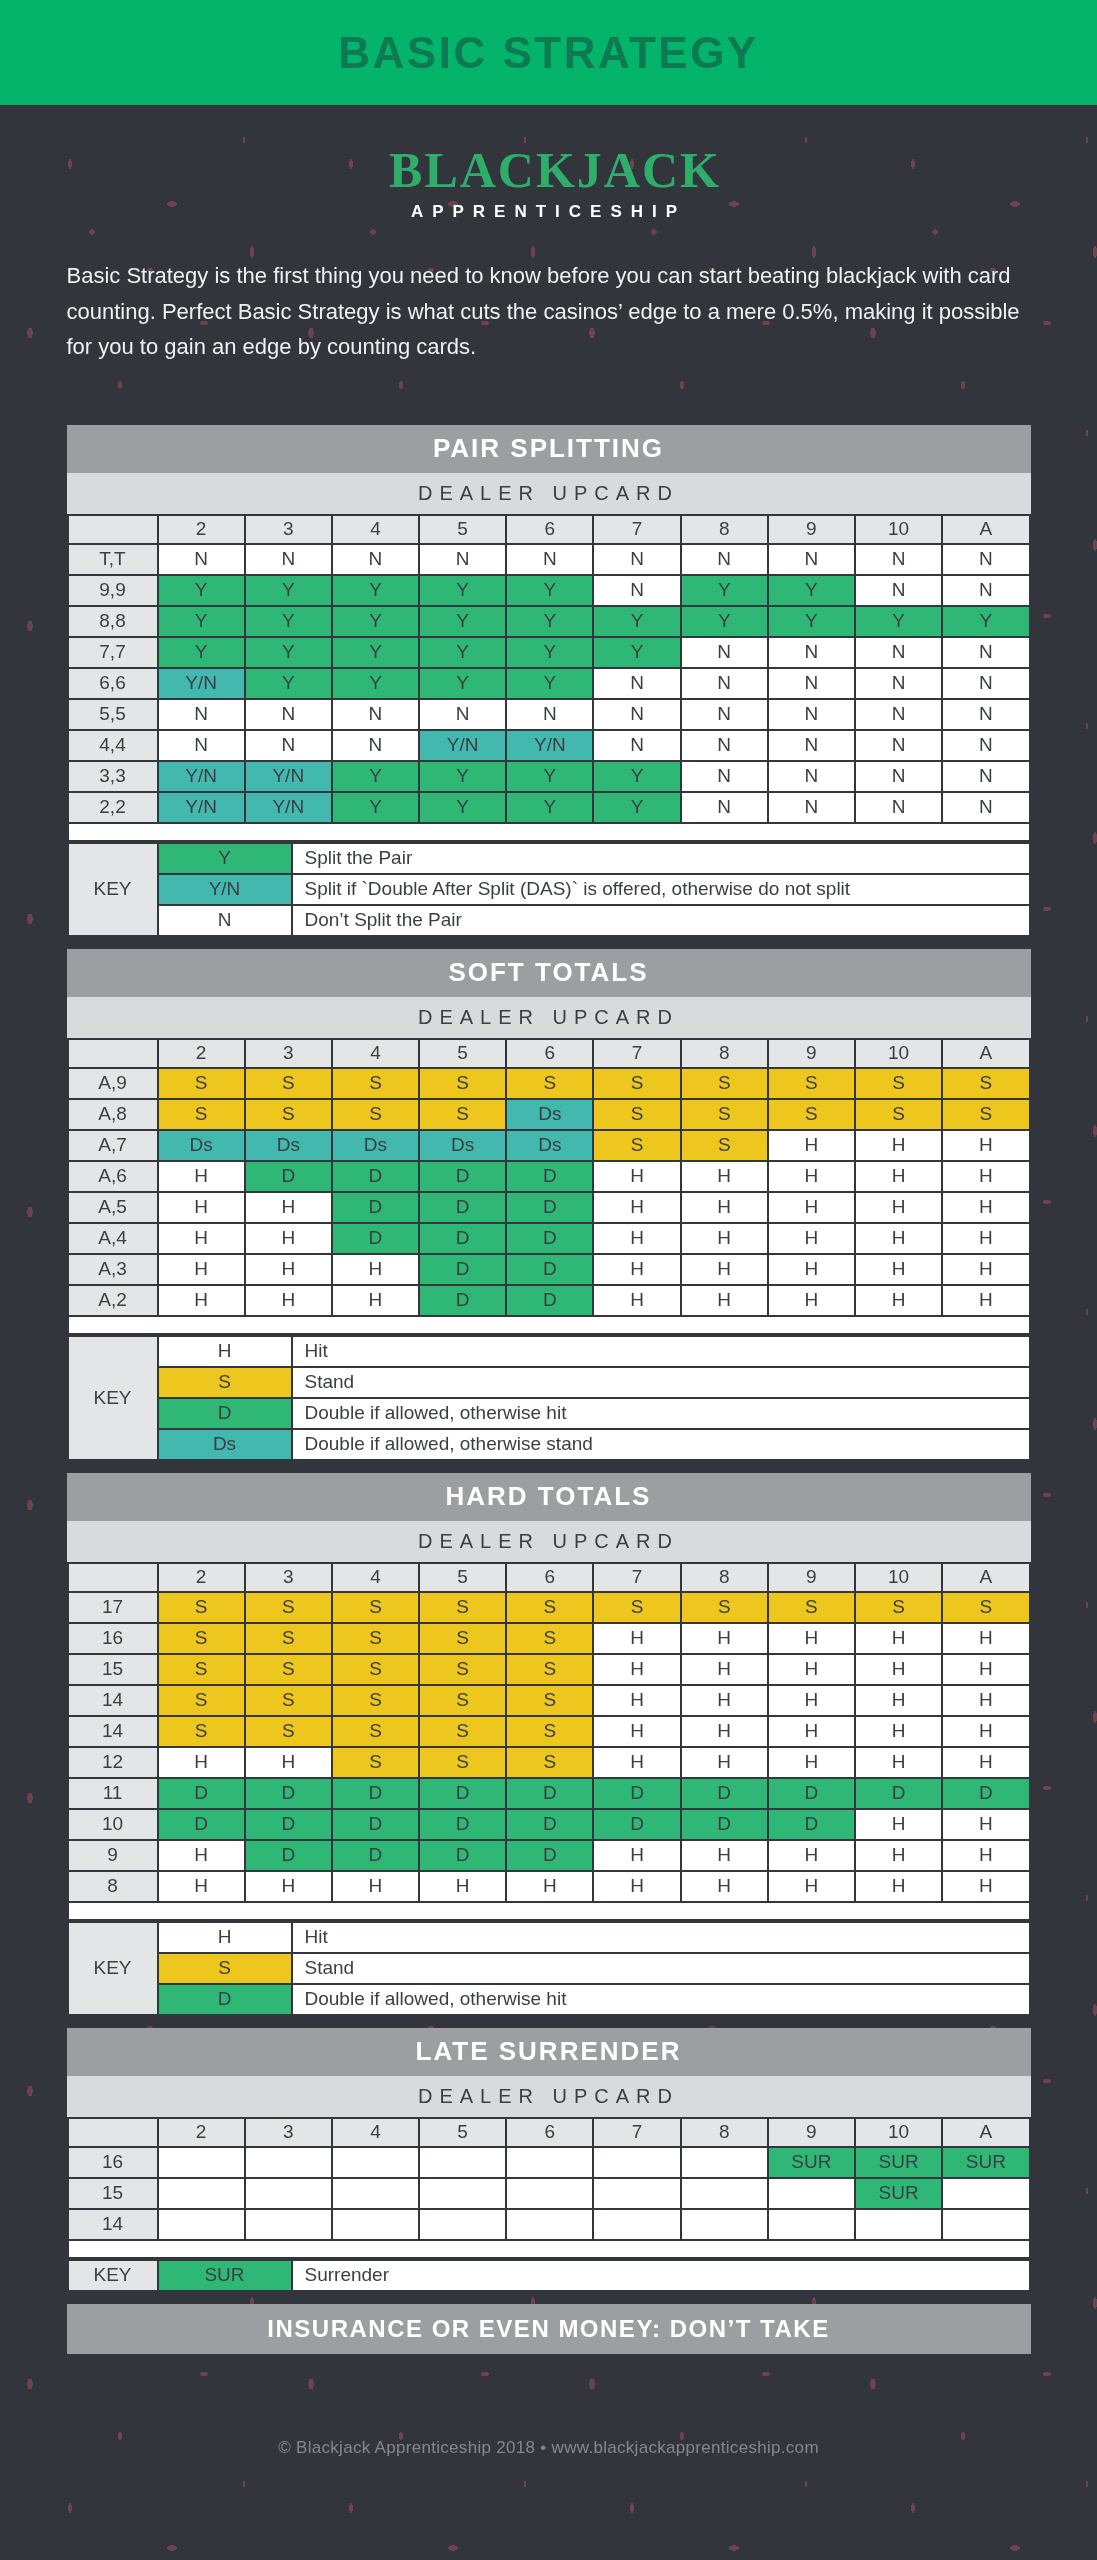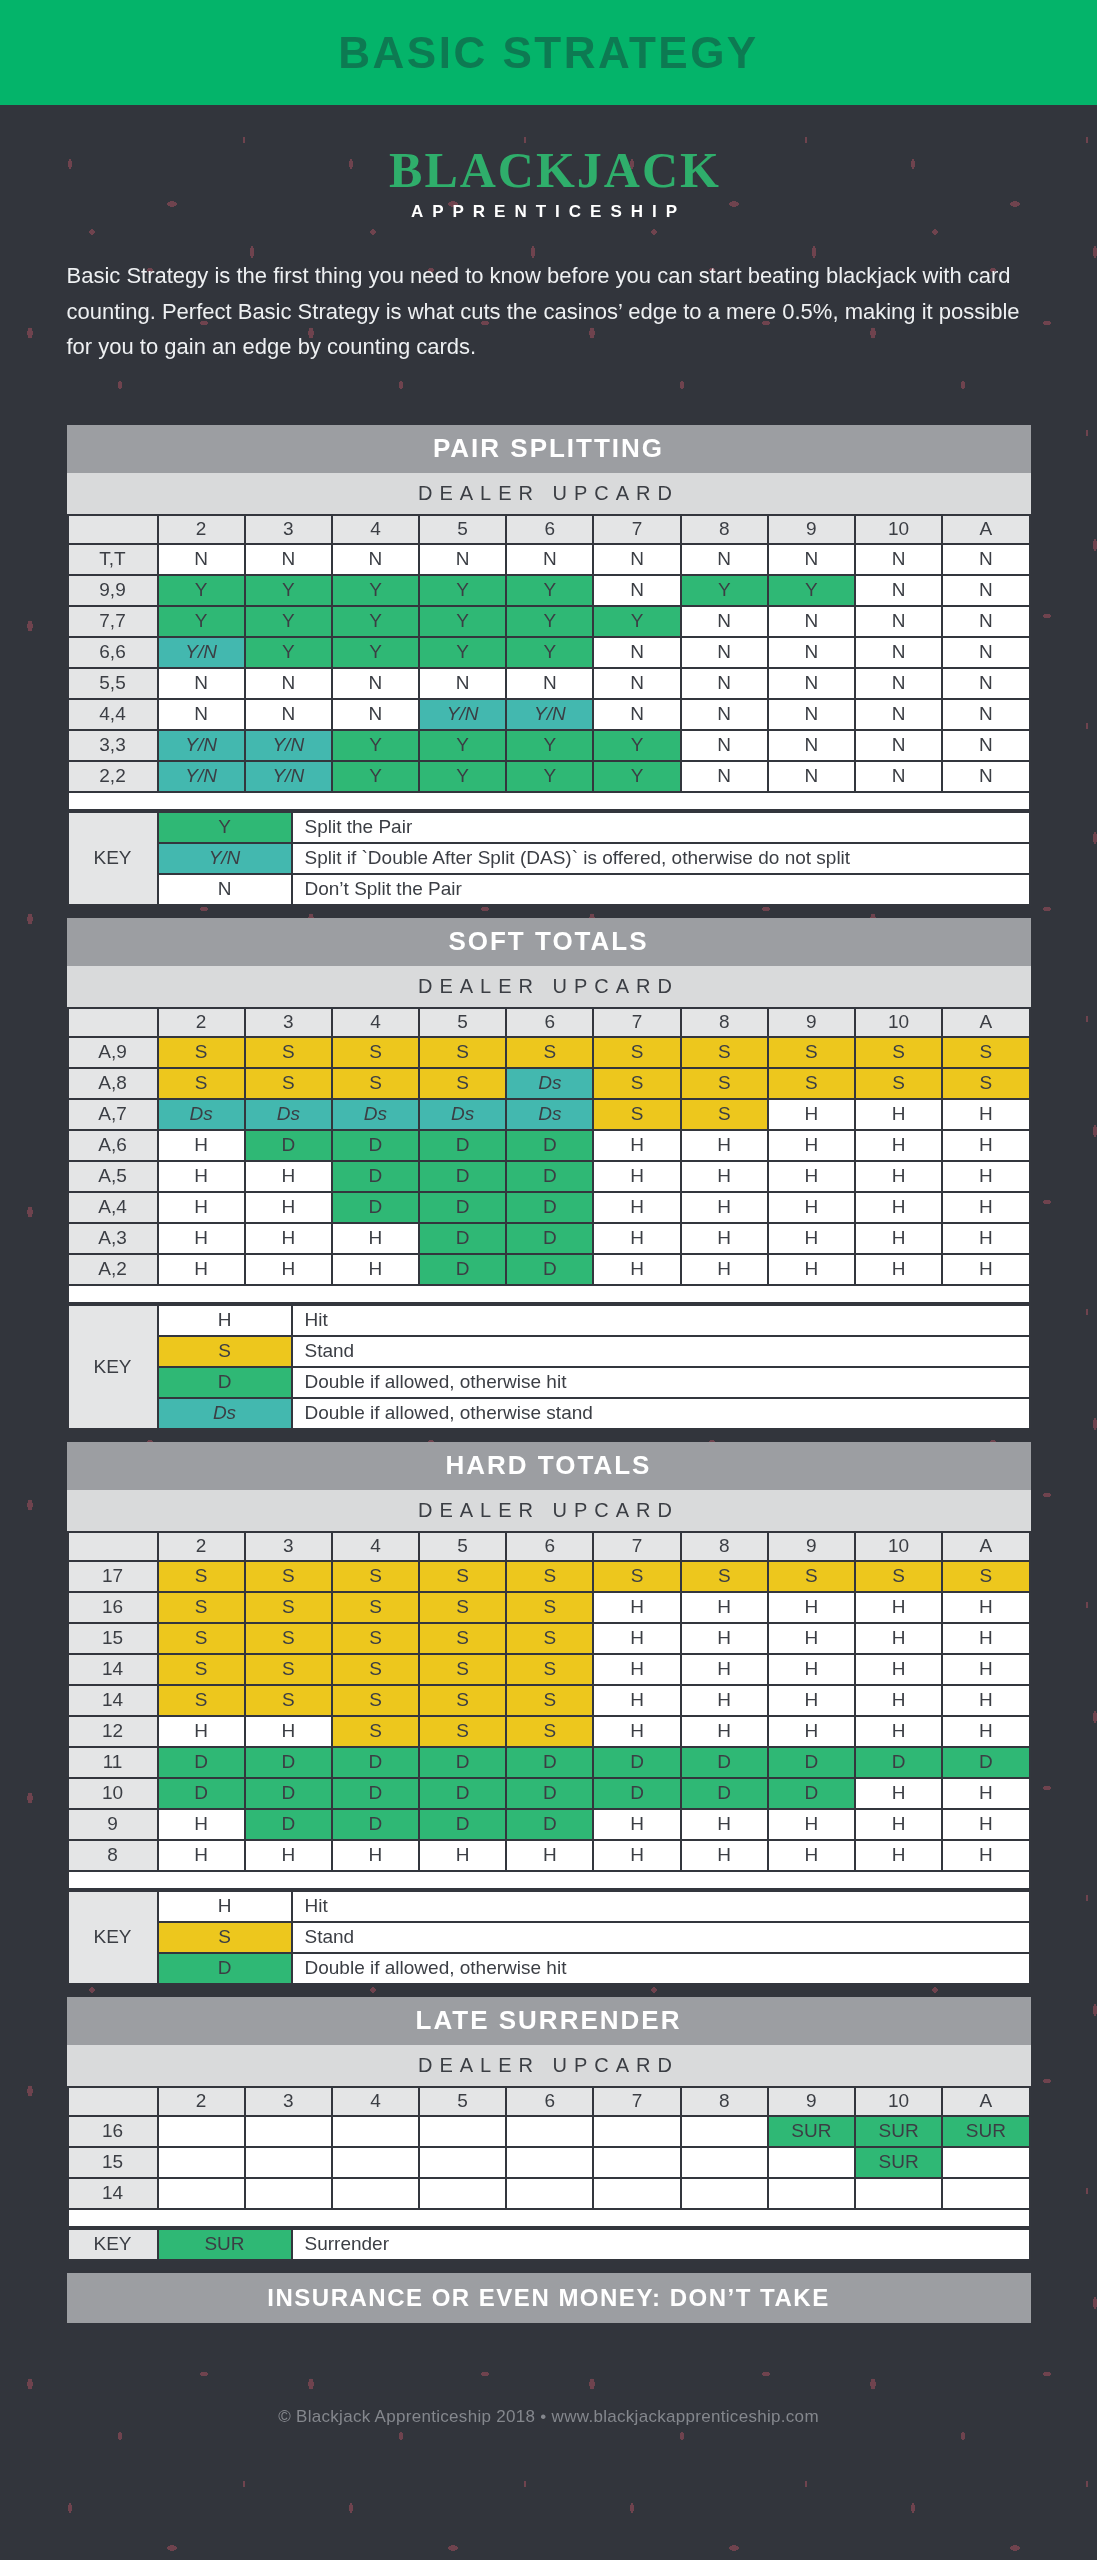--- a/index.html
+++ b/index.html
@@ -79,21 +79,21 @@
     text-align:center;overflow:hidden;white-space:nowrap;
   }
   table.grid thead th{height:29px;background:var(--label-gray);}
   table.grid tbody th{height:31px;background:var(--label-gray);}
   table.grid td{height:31px;}
   .spacer{height:18px;background:#ffffff;border:2px solid var(--border);border-top-width:0;}
   table.keytable td{height:31px;}
   table.keytable th.keylabel{background:var(--label-gray);}
   table.keytable td.desc{text-align:left;padding-left:12px;}
   .bg-green{background:var(--green);}
-  .bg-teal{background:var(--teal);font-style:italic;}
+  .bg-teal{background:var(--teal);}
   .bg-yellow{background:var(--yellow);}
   .bg-white{background:var(--white-cell);}
   .insurance{
     width:964px;height:50px;margin:12px auto 0;background:var(--bar-gray);
     display:flex;align-items:center;justify-content:center;
     color:#ffffff;font-size:24px;font-weight:700;letter-spacing:1.5px;
   }
   .footer{
     margin-top:84px;text-align:center;
     color:var(--footer-text);font-size:17px;letter-spacing:0.3px;
@@ -167,20 +167,33 @@
             <td class="bg-green">Y</td>
             <td class="bg-green">Y</td>
             <td class="bg-green">Y</td>
             <td class="bg-white">N</td>
             <td class="bg-green">Y</td>
             <td class="bg-green">Y</td>
             <td class="bg-white">N</td>
             <td class="bg-white">N</td>
           </tr>
           <tr>
+            <th>8,8</th>
+            <td class="bg-green">Y</td>
+            <td class="bg-green">Y</td>
+            <td class="bg-green">Y</td>
+            <td class="bg-green">Y</td>
+            <td class="bg-green">Y</td>
+            <td class="bg-green">Y</td>
+            <td class="bg-green">Y</td>
+            <td class="bg-green">Y</td>
+            <td class="bg-green">Y</td>
+            <td class="bg-green">Y</td>
+          </tr>
+          <tr>
             <th>7,7</th>
             <td class="bg-green">Y</td>
             <td class="bg-green">Y</td>
             <td class="bg-green">Y</td>
             <td class="bg-green">Y</td>
             <td class="bg-green">Y</td>
             <td class="bg-green">Y</td>
             <td class="bg-white">N</td>
             <td class="bg-white">N</td>
             <td class="bg-white">N</td>

